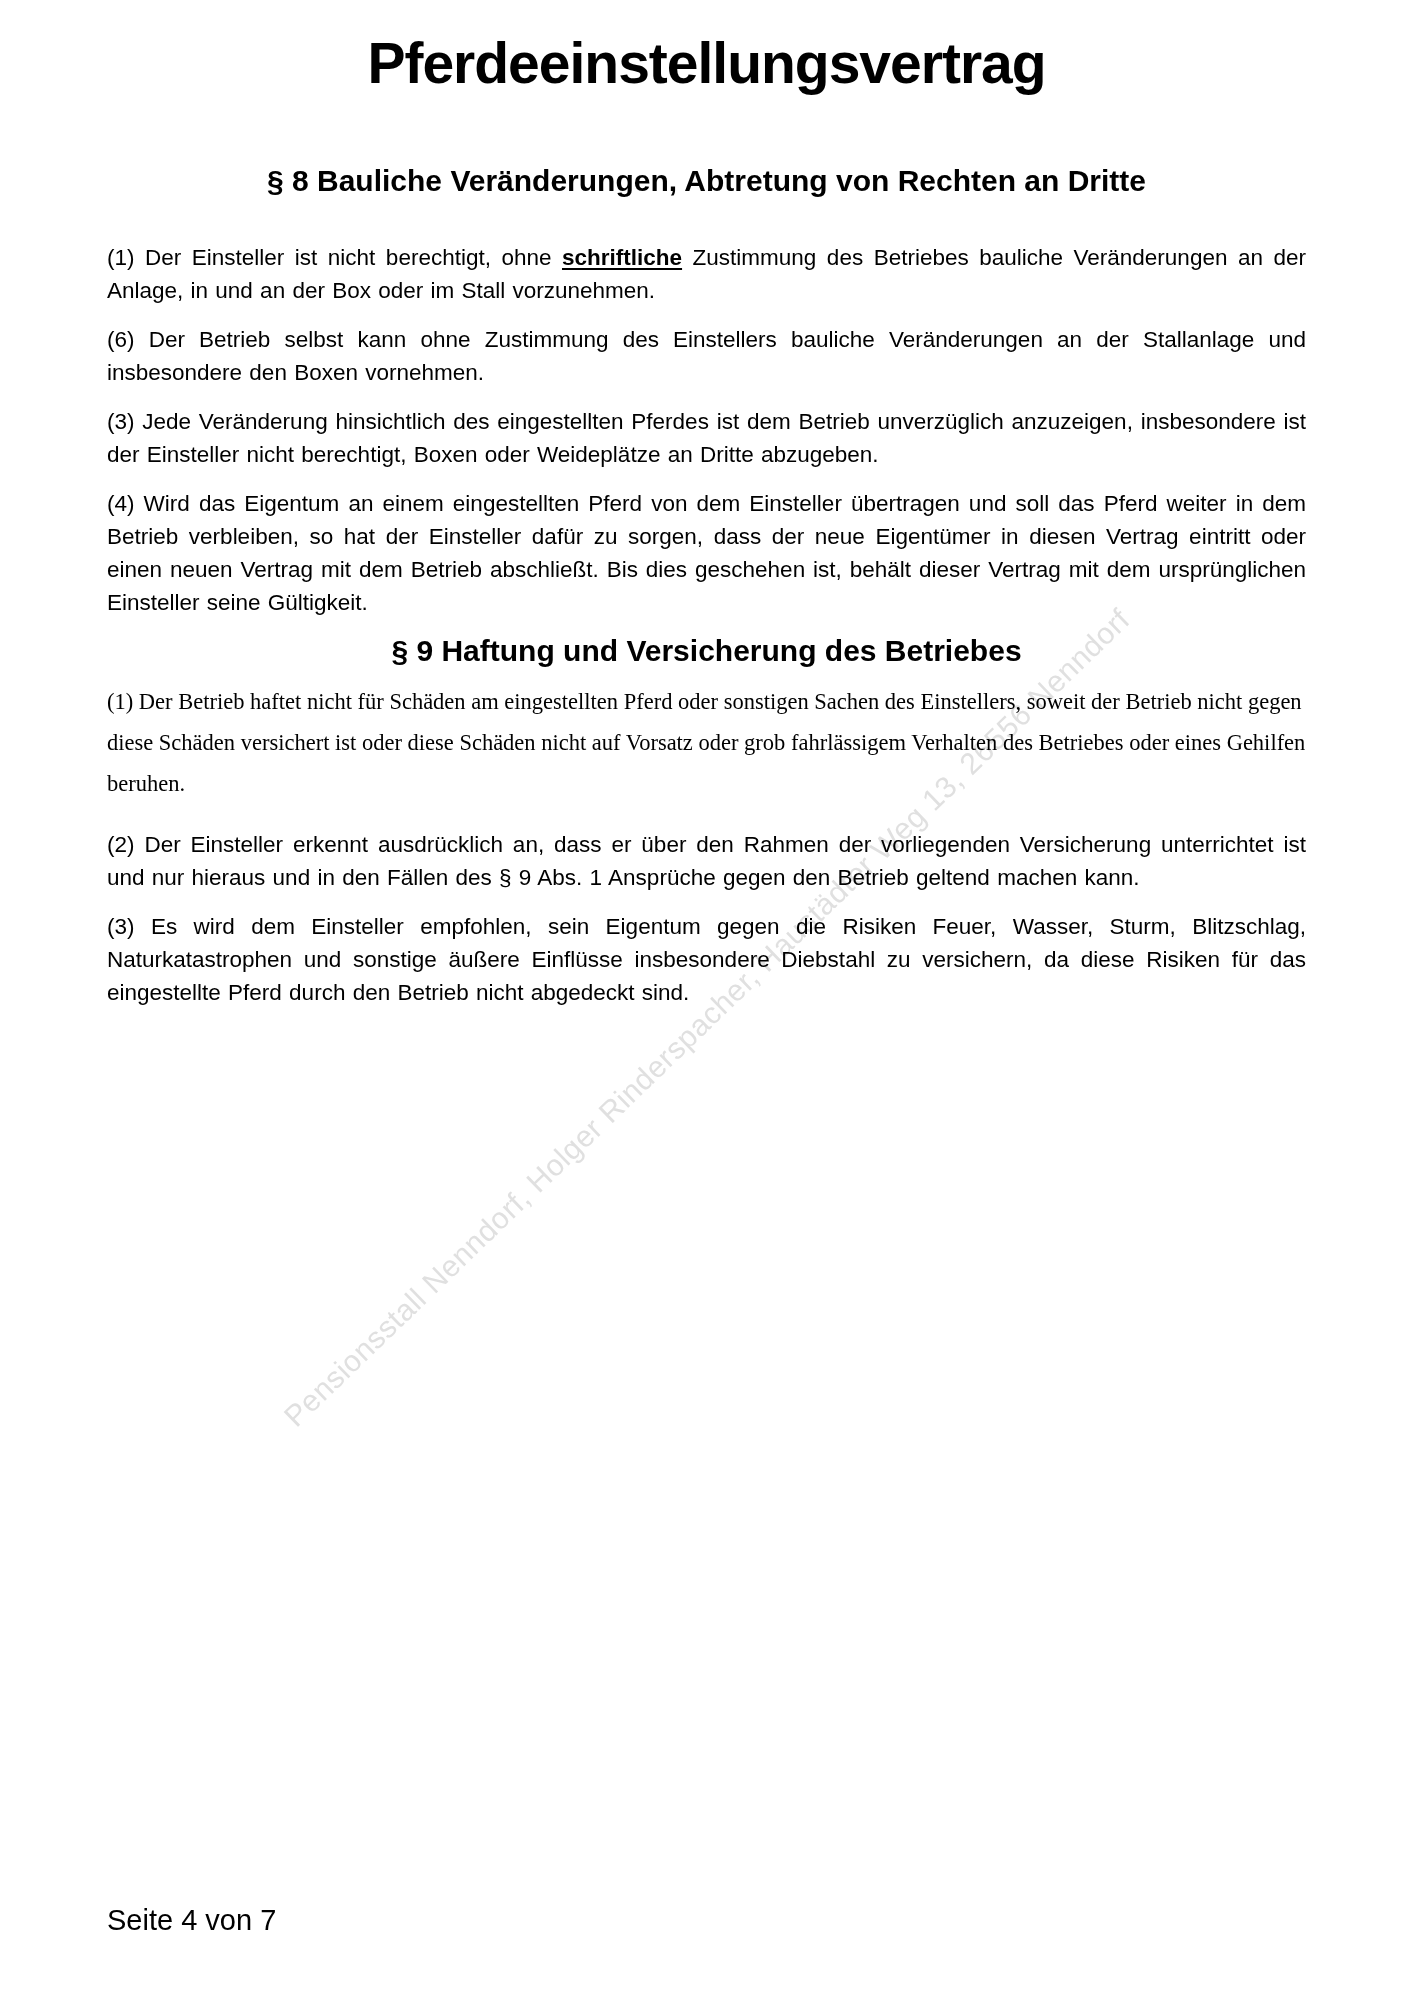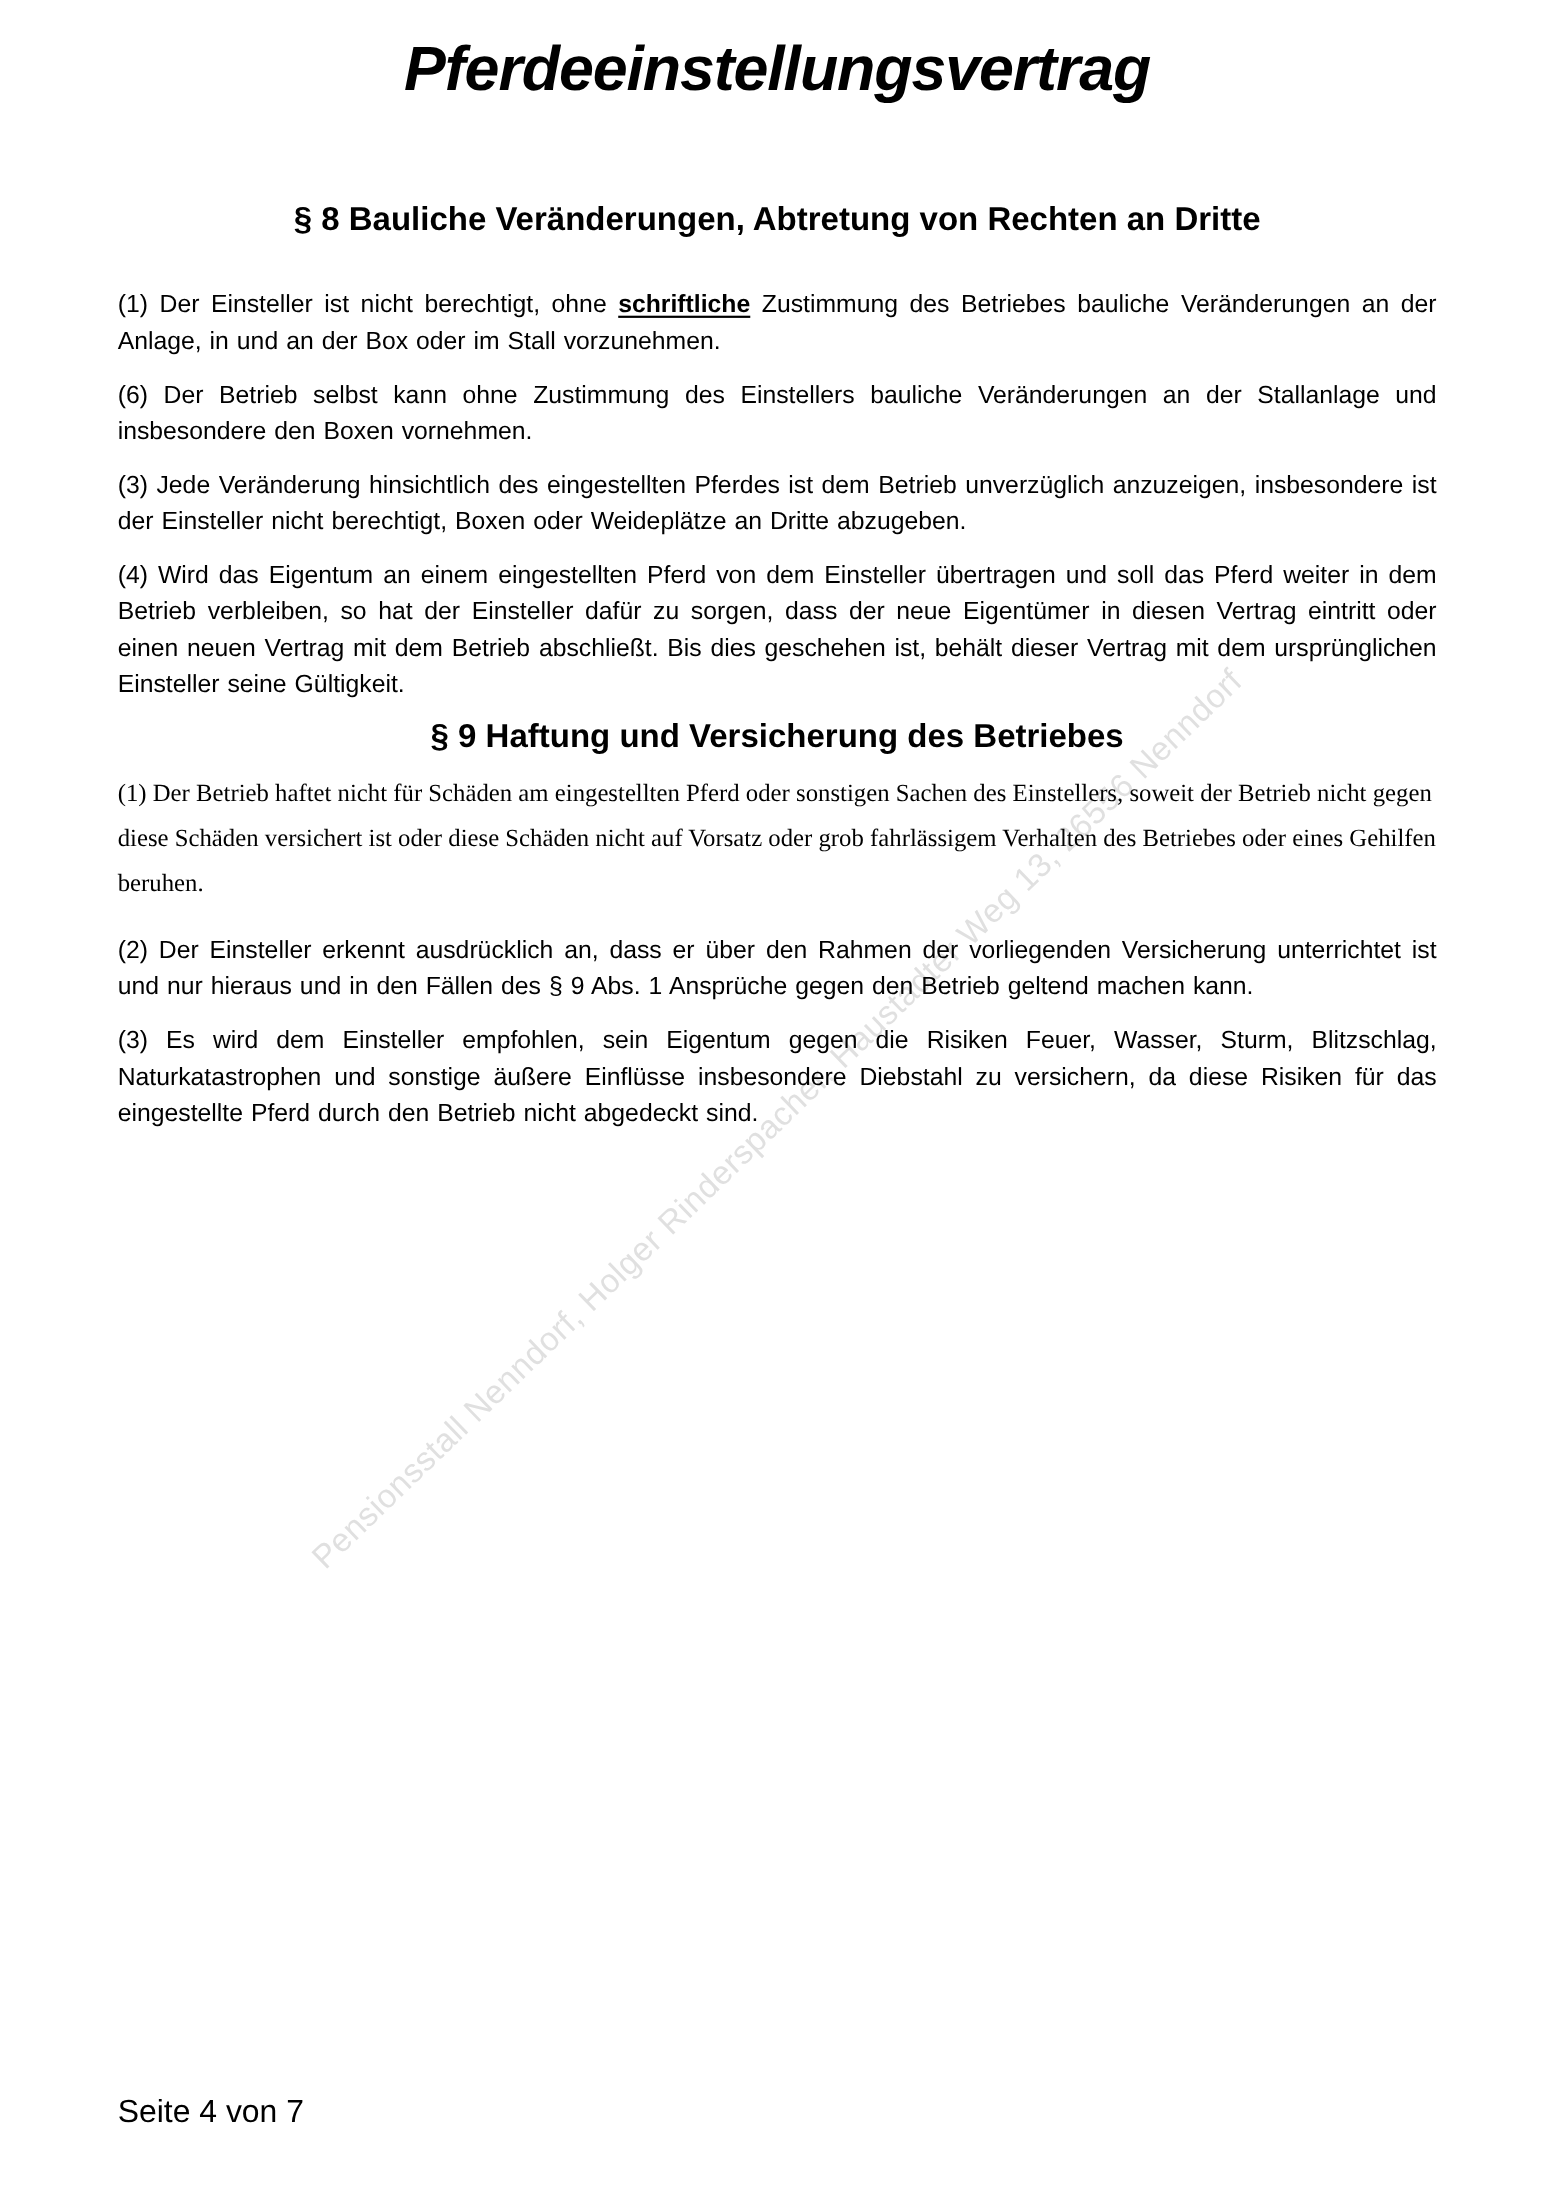--- a/index.html
+++ b/index.html
@@ -26,29 +26,28 @@
     right: 108px;
     top: 0;
   }
   .doc-title {
     margin-top: 30px;
     font-size: 57px;
     line-height: 66px;
     font-weight: 700;
     text-align: center;
     letter-spacing: -1px;
-    font-style: italic;
   }
   .sec-heading {
     font-size: 30px;
     line-height: 36px;
     font-weight: 700;
     text-align: center;
   }
-  .sec-heading.s8 { margin-top: 86px; }
+  .sec-heading.s8 { margin-top: 67px; }
   .sec-heading.s9 { margin-top: 14px; }
   .para {
     font-size: 22.5px;
     line-height: 33px;
     text-align: justify;
     margin: 16px 0 0 0;
     word-spacing: 1px;
   }
   .para.first { margin-top: 42px; }
   .para.loose {

